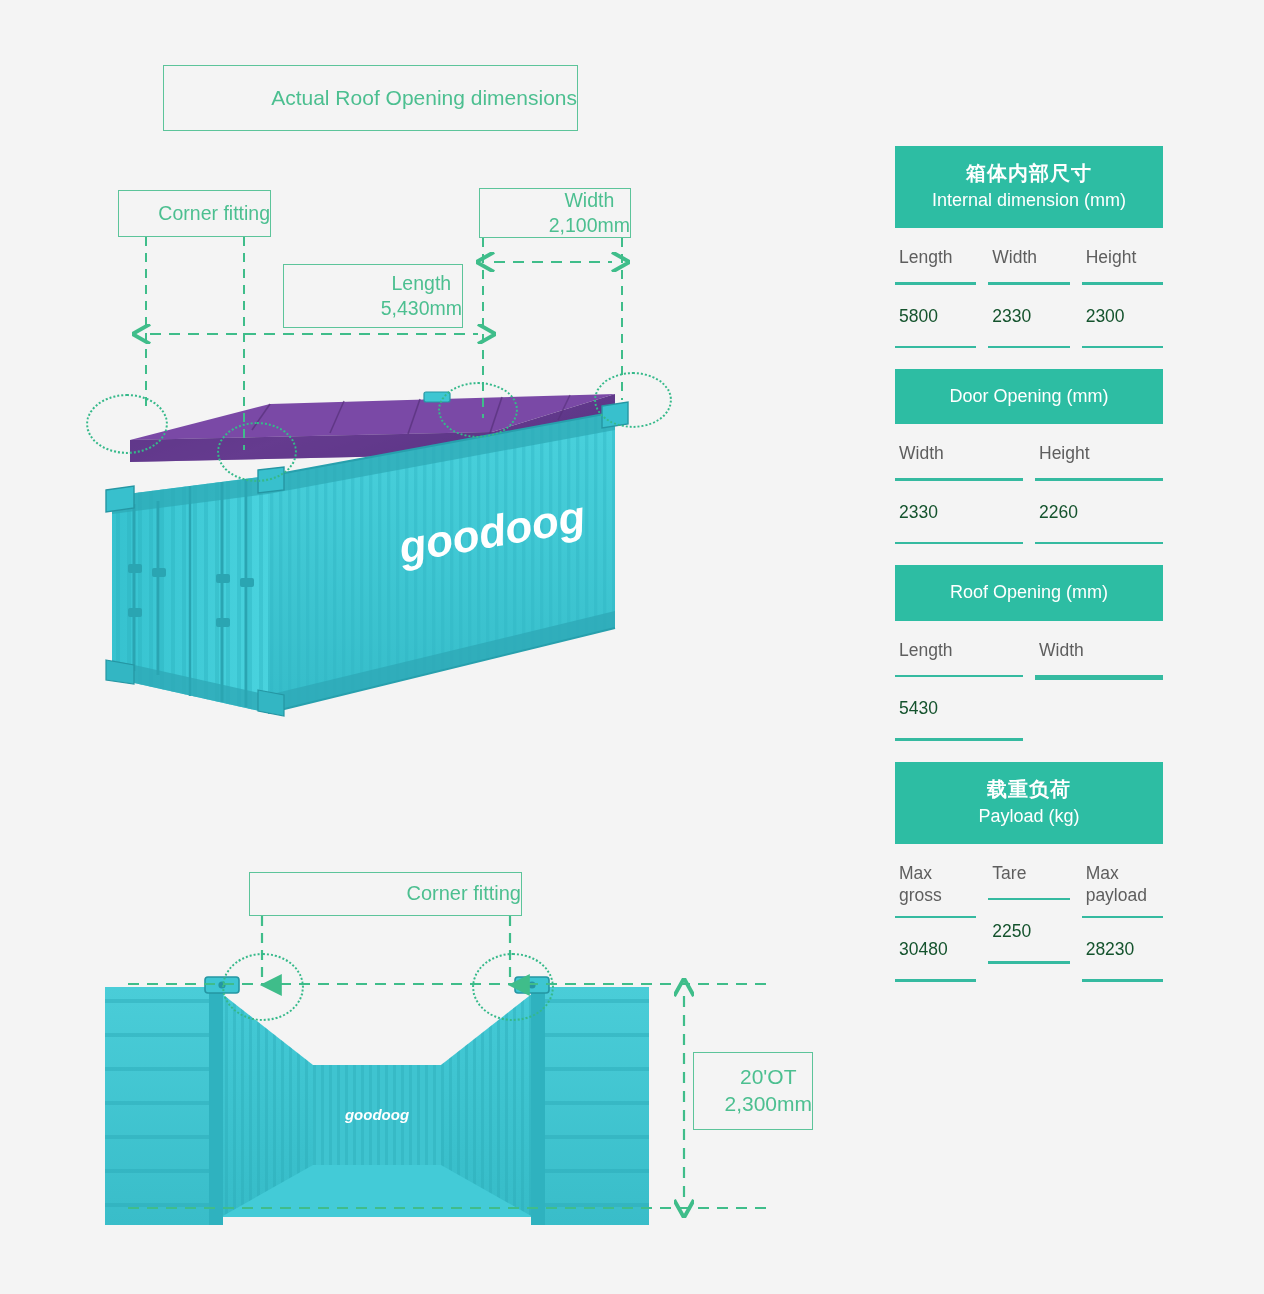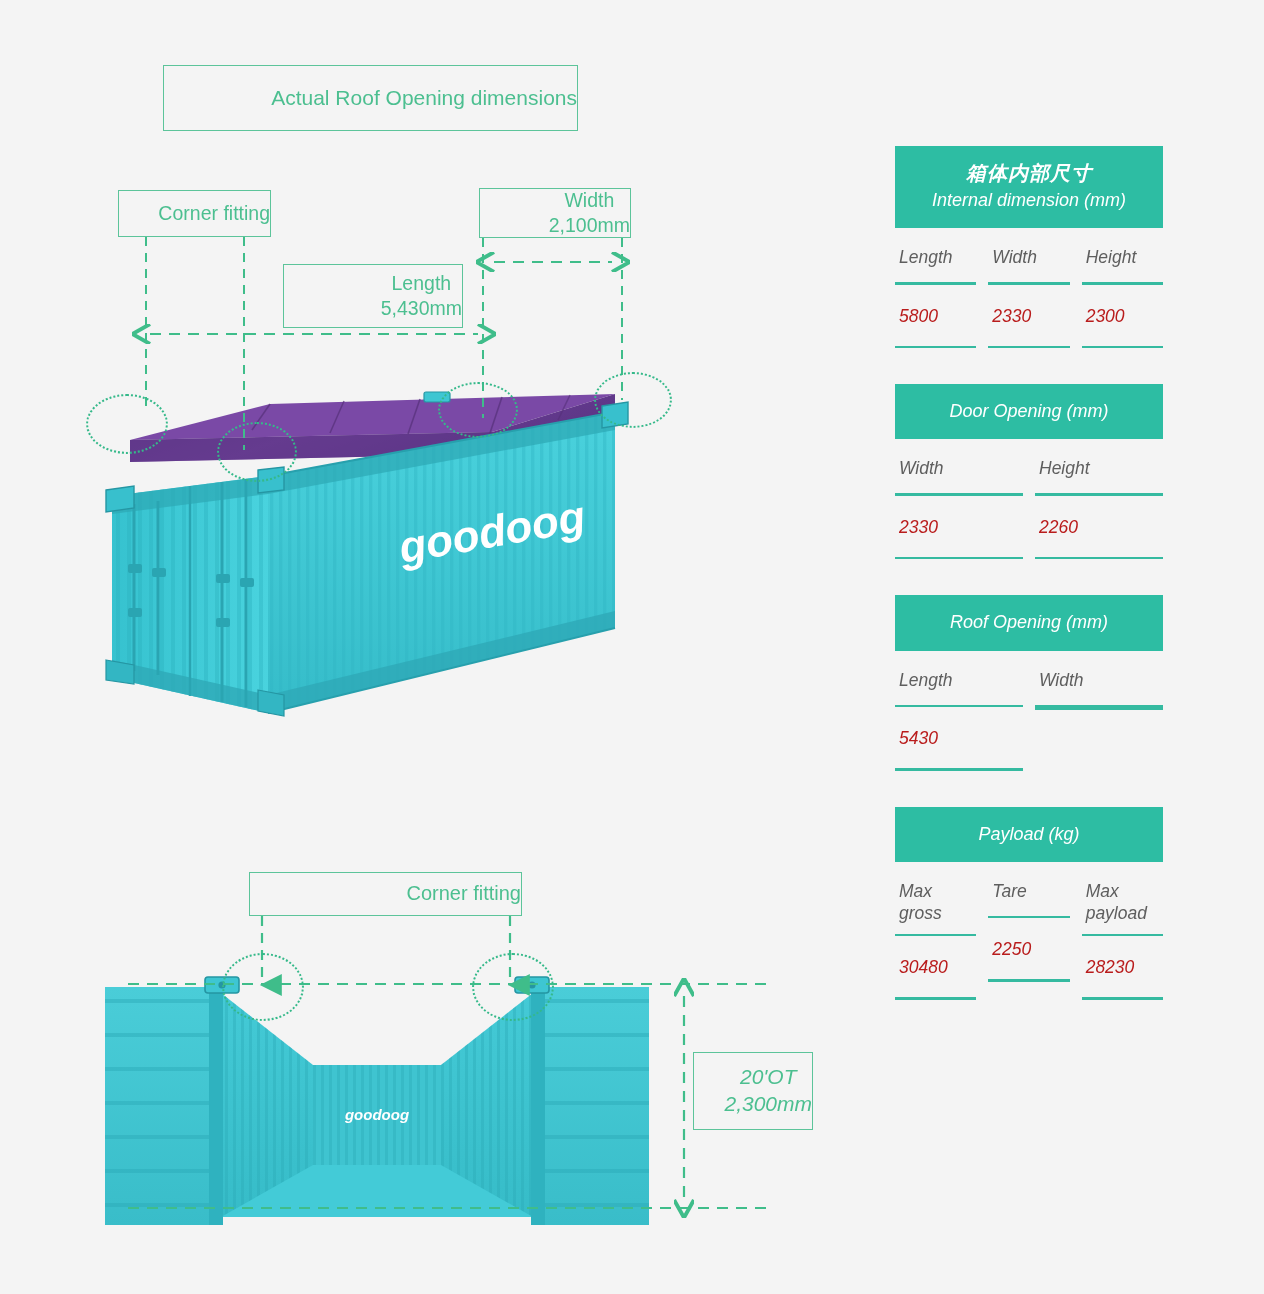--- a/index.html
+++ b/index.html
@@ -25,49 +25,49 @@
   
   #roof-banner{left:163px;top:65px;width:415px;height:66px;font-size:21px;}
 
   
   #corner-fitting-top{left:118px;top:190px;width:153px;height:47px;font-size:19.5px;}
   #width-label-top{left:479px;top:188px;width:152px;height:50px;font-size:19.5px;}
   #length-label-top{left:283px;top:264px;width:180px;height:64px;font-size:19.5px;}
 
   
   #corner-fitting-bottom{left:249px;top:872px;width:273px;height:44px;font-size:20px;}
-  #ot-height-label{left:693px;top:1052px;width:120px;height:78px;font-size:21px;font-style:italic;}
+  #ot-height-label{left:693px;top:1052px;width:120px;height:78px;font-size:21px;}
 
   .circle-hl{
     position:absolute;border:2.5px dotted #35b98a;border-radius:50%;
     z-index:35;background:transparent;
   }
 
   svg.overlay{position:absolute;left:0;top:0;width:1264px;height:1294px;
     pointer-events:none;z-index:25;}
 
   
   #spec-panel{position:absolute;left:895px;top:146px;width:268px;z-index:50;}
-  .spec-block{margin-bottom:36px;font-style:italic;}
+  .spec-block{margin-bottom:21px;}
   .spec-head{
     background:#2dbda3;color:#ffffff;text-align:center;
     padding:14px 6px 15px;box-sizing:border-box;
   }
   .spec-head .cn{display:block;font-size:20px;font-weight:bold;letter-spacing:1px;
     line-height:1.35;}
   .spec-head .en{display:block;font-size:18px;line-height:1.4;margin-top:1px;}
   .spec-body{display:flex;padding:0;}
   .spec-col{flex:1;padding:0 0 0 0;margin-right:12px;}
   .spec-col:last-child{margin-right:0;}
   .spec-colhead{
     font-size:17.5px;color:#5e5e5e;padding:18px 2px 9px 4px;
     line-height:1.28;min-height:54px;box-sizing:border-box;
   }
   .spec-rule{height:2.5px;background:#35baa0;}
-  .spec-val{font-size:17.5px;color:#b91c1c;padding:21px 2px 19px 4px;}
+  .spec-val{font-size:17.5px;color:#14532d;padding:21px 2px 19px 4px;}
 
   
   #iso-art,#front-art{position:absolute;z-index:20;}
   #iso-art{left:72px;top:368px;width:600px;height:400px;}
   #front-art{left:105px;top:965px;width:570px;height:260px;}
 </style>
 </head>
 <body>
 
 <svg id="iso-art" viewBox="0 0 600 400">
@@ -329,20 +329,21 @@
         </div>
         <div class="spec-col">
           <div class="spec-colhead">Width</div>
           <div class="spec-rule"></div>
           <div class="spec-rule"></div>
         </div>
       </div>
     </div>
     <div class="spec-block">
       <div class="spec-head">
+        <span class="cn">载重负荷</span>
         <span class="en">Payload (kg)</span>
       </div>
       <div class="spec-body">
         <div class="spec-col">
           <div class="spec-colhead">Max gross</div>
           <div class="spec-rule"></div>
           <div class="spec-val">30480</div>
           <div class="spec-rule"></div>
         </div>
         <div class="spec-col">

